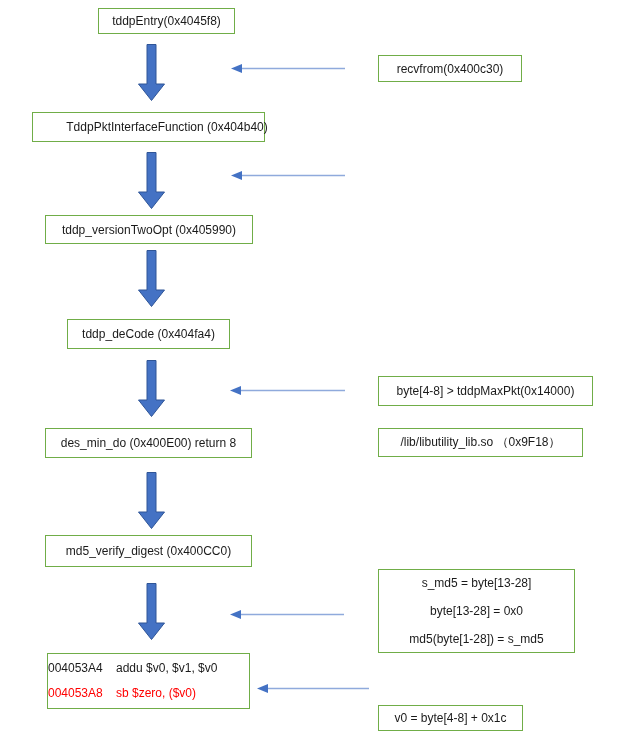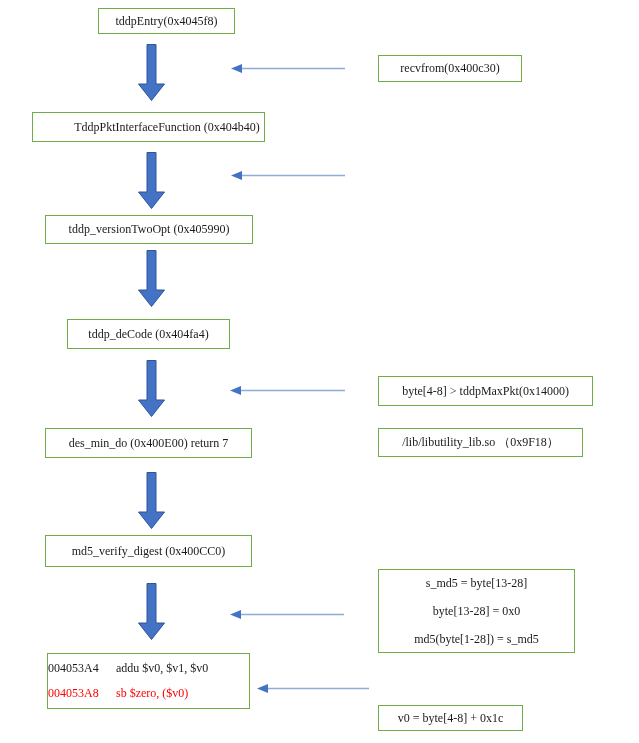--- a/index.html
+++ b/index.html
@@ -10,21 +10,21 @@
     --red-text: #FF0000;
     --text-color: #1a1a1a;
   }
   * { box-sizing: border-box; margin: 0; padding: 0; }
   html, body { background: #ffffff; }
   .canvas {
     position: relative;
     width: 639px;
     height: 743px;
     background: #ffffff;
-    font-family: Liberation Serif, serif;
+    font-family: Liberation Sans, sans-serif;
     overflow: hidden;
   }
   .node {
     position: absolute;
     background: #ffffff;
     border: 1.5px solid var(--box-border);
     display: flex;
     align-items: center;
     justify-content: center;
     font-size: 12px;
@@ -72,21 +72,21 @@
 
   <div class="node" style="left:45px; top:215px; width:208px; height:29px;">
     <span>tddp_versionTwoOpt (0x405990)</span>
   </div>
 
   <div class="node" style="left:67px; top:319px; width:163px; height:30px;">
     <span>tddp_deCode (0x404fa4)</span>
   </div>
 
   <div class="node" style="left:45px; top:428px; width:207px; height:30px;">
-    <span>des_min_do (0x400E00) return 7</span>
+    <span>des_min_do (0x400E00) return 8</span>
   </div>
 
   <div class="node" style="left:45px; top:535px; width:207px; height:32px;">
     <span>md5_verify_digest (0x400CC0)</span>
   </div>
 
   <div class="node asm" style="left:47px; top:653px; width:203px; height:56px;">
     <div class="asm-line"><span class="addr">004053A4</span><span>addu $v0, $v1, $v0</span></div>
     <div class="asm-line red"><span class="addr">004053A8</span><span>sb $zero, ($v0)</span></div>
   </div>

